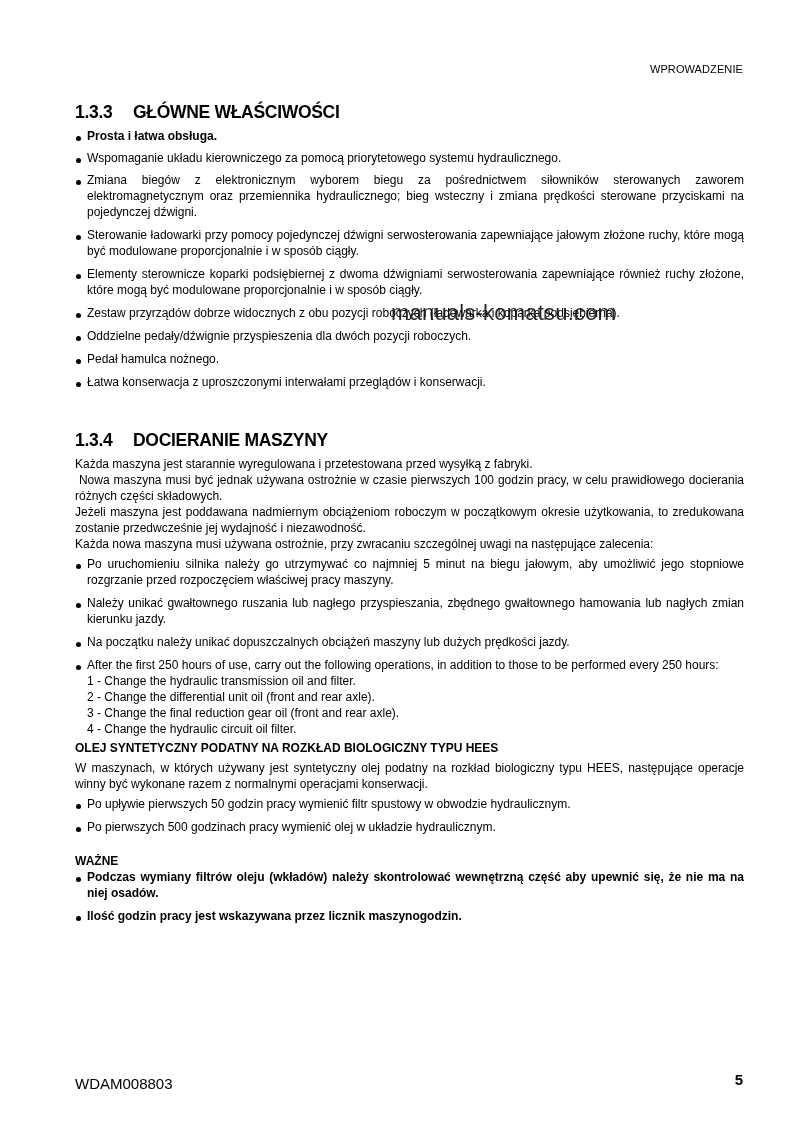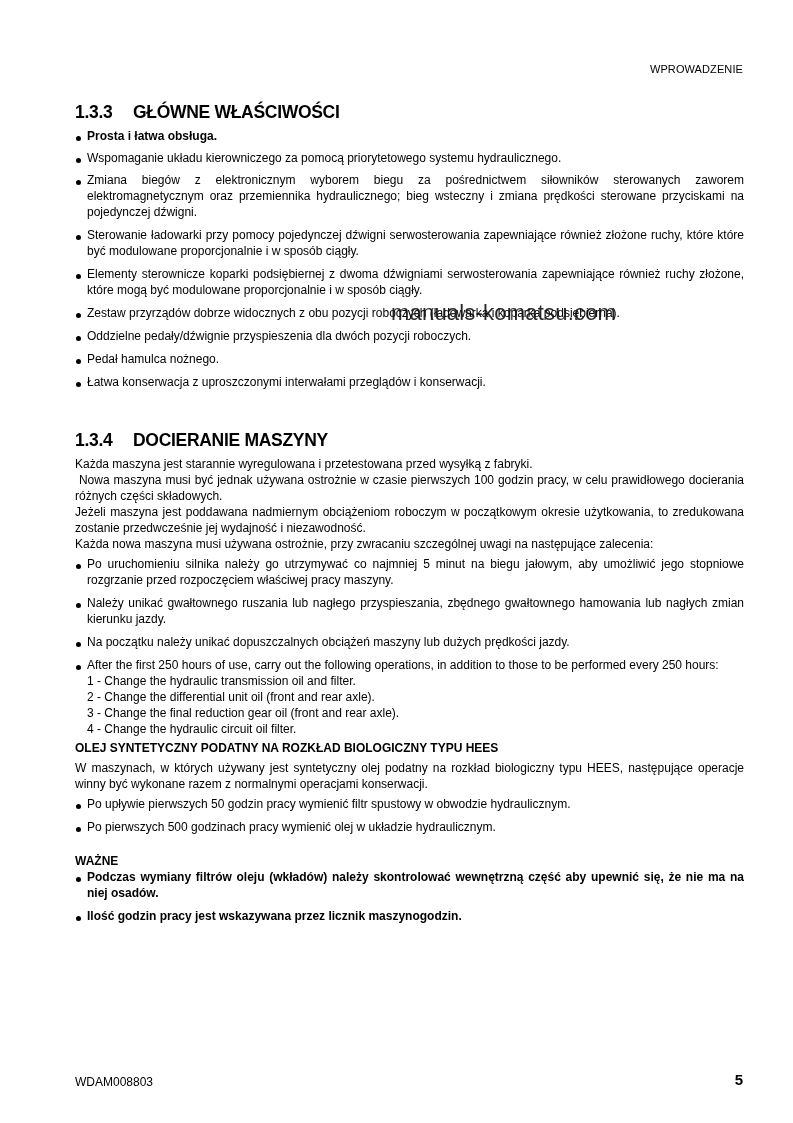--- a/index.html
+++ b/index.html
@@ -10,37 +10,37 @@
     .h2 { font-weight: bold; font-size: 17.5px; margin: 0; height: 24px; line-height: 24px; letter-spacing: -0.3px; }
     .h2 .num { display: inline-block; width: 58px; }
     .bullets { list-style: none; margin: 0; padding: 0; }
     .bullets li { position: relative; padding-left: 12px; font-size: 12px; line-height: 16px; text-align: justify; margin-bottom: 7px; }
     .bullets li::before { content: ""; position: absolute; left: 1px; top: 8px; width: 5px; height: 5px; border-radius: 50%; background: #000; }
     .para { font-size: 12px; line-height: 16px; text-align: justify; margin: 0; }
     .sub { font-size: 12px; line-height: 16px; display: block; }
     .subhead { font-weight: bold; font-size: 12px; line-height: 16px; margin: 0; }
     .bold { font-weight: bold; }
     .watermark { position: absolute; left: 391px; top: 300px; font-size: 22px; color: #111; letter-spacing: 0.2px; opacity: 0.9; }
-    .footer-left { position: absolute; left: 75px; top: 1075px; font-size: 12px; }
+    .footer-left { position: absolute; left: 75px; top: 1075px; font-size: 15px; }
     .footer-right { position: absolute; right: 50px; top: 1071px; font-size: 15px; font-weight: bold; }
   </style>
 </head>
 <body>
 
 <div class="header-right">WPROWADZENIE</div>
 
 <div class="content">
   <h2 class="h2">
     <span class="num">1.3.3</span><span>GŁÓWNE WŁAŚCIWOŚCI</span>
   </h2>
   <ul class="bullets" style="margin-top:4px;">
     <li style="margin-bottom:6px;font-weight:bold;">Prosta i łatwa obsługa.</li>
     <li style="margin-bottom:6px;">Wspomaganie układu kierowniczego za pomocą priorytetowego systemu hydraulicznego.</li>
     <li>Zmiana biegów z elektronicznym wyborem biegu za pośrednictwem siłowników sterowanych zaworem elektromagnetycznym oraz przemiennika hydraulicznego; bieg wsteczny i zmiana prędkości sterowane przyciskami na pojedynczej dźwigni.</li>
-    <li>Sterowanie ładowarki przy pomocy pojedynczej dźwigni serwosterowania zapewniające również złożone ruchy, które które być modulowane proporcjonalnie i w sposób ciągły.</li>
+    <li>Sterowanie ładowarki przy pomocy pojedynczej dźwigni serwosterowania zapewniające jałowym złożone ruchy, które mogą być modulowane proporcjonalnie i w sposób ciągły.</li>
     <li>Elementy sterownicze koparki podsiębiernej z dwoma dźwigniami serwosterowania zapewniające również ruchy złożone, które mogą być modulowane proporcjonalnie i w sposób ciągły.</li>
     <li>Zestaw przyrządów dobrze widocznych z obu pozycji roboczych (ładowarka i koparka podsiębierna).</li>
     <li>Oddzielne pedały/dźwignie przyspieszenia dla dwóch pozycji roboczych.</li>
     <li>Pedał hamulca nożnego.</li>
     <li>Łatwa konserwacja z uproszczonymi interwałami przeglądów i konserwacji.</li>
   </ul>
 
   <h2 class="h2" style="margin-top:38px;">
     <span class="num">1.3.4</span><span>DOCIERANIE MASZYNY</span>
   </h2>

